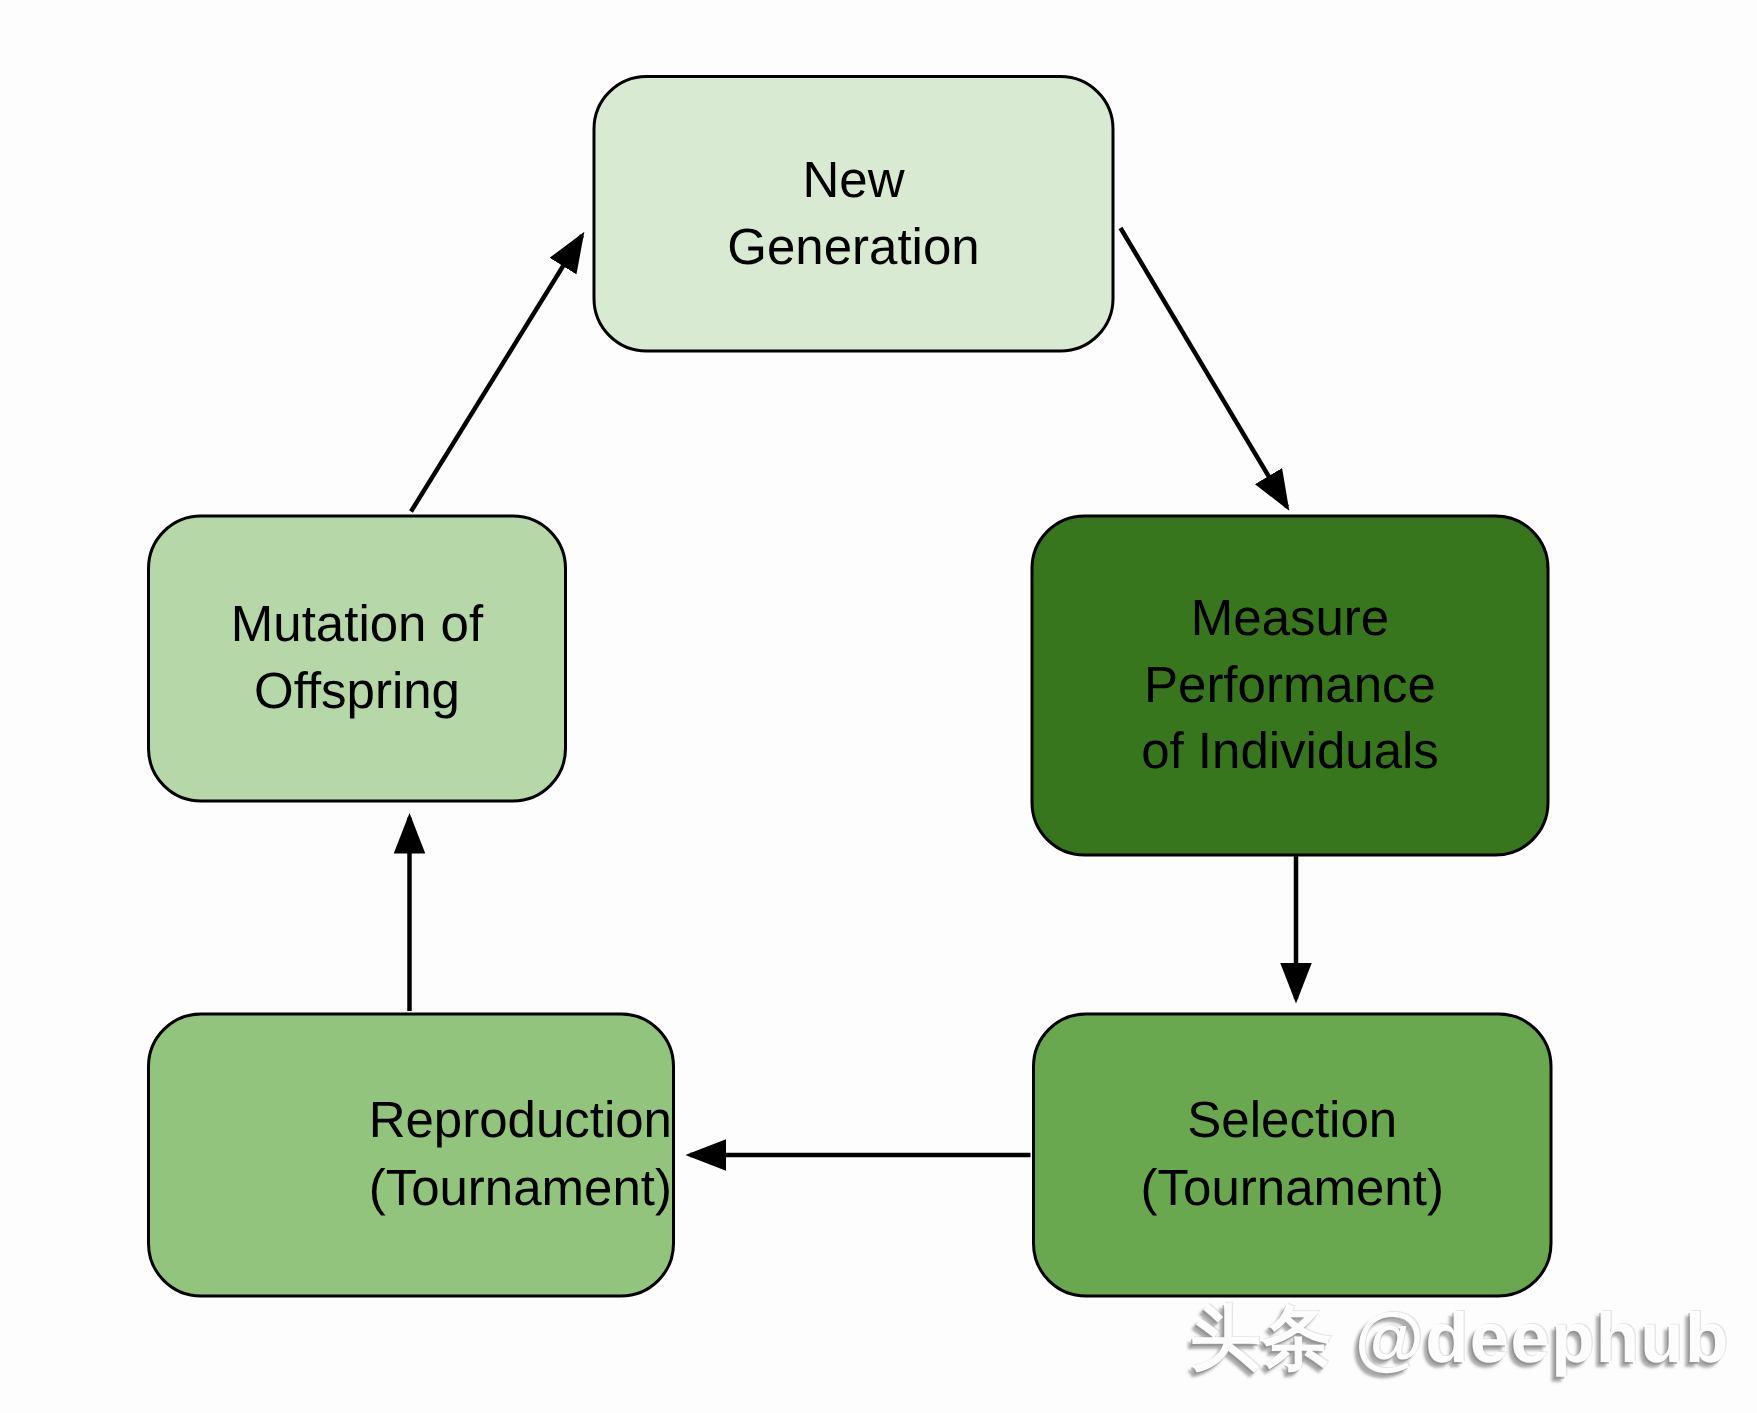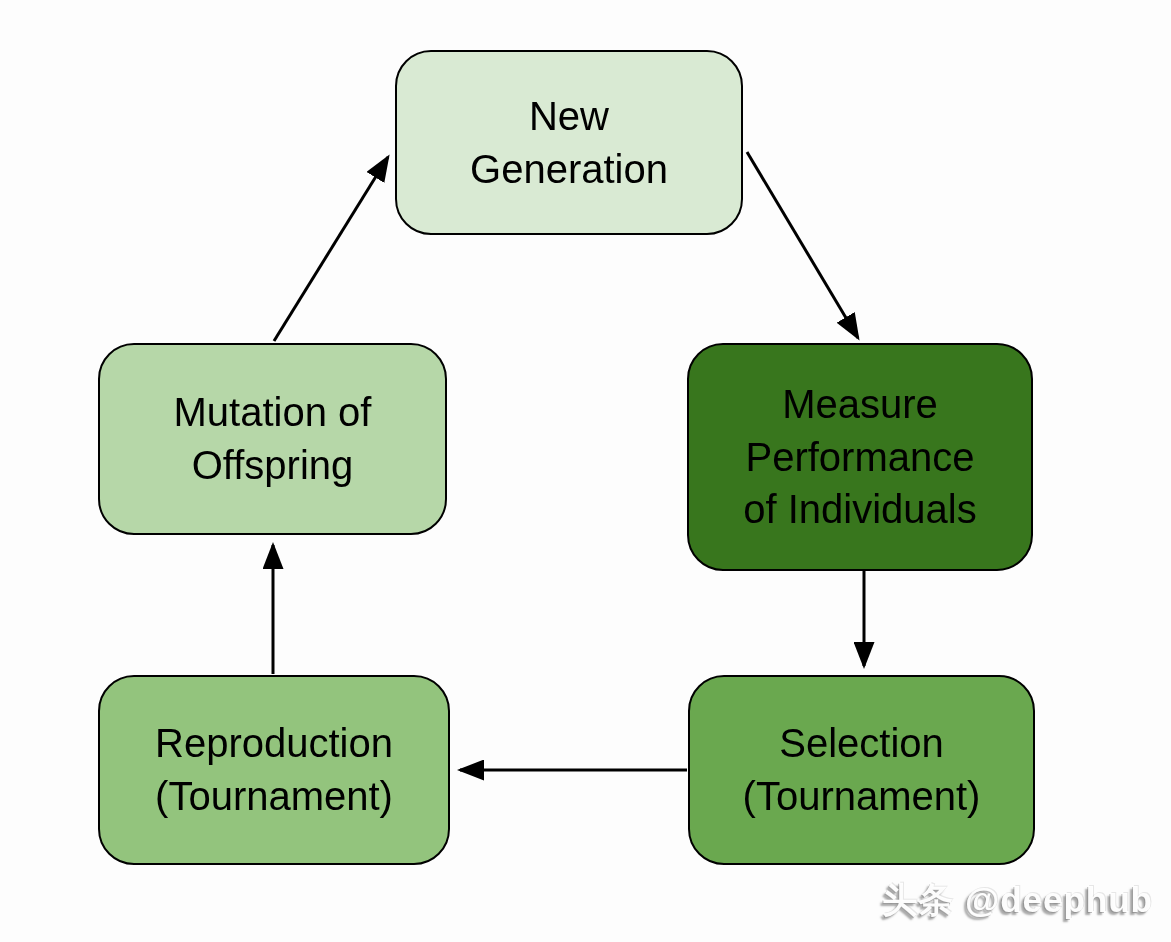--- a/index.html
+++ b/index.html
@@ -30,35 +30,35 @@
     position: absolute;
     box-sizing: border-box;
     border: 2.5px solid #000000;
     border-radius: 36px;
     display: flex;
     align-items: center;
     justify-content: center;
     text-align: center;
   }
   .node-label {
-    font-size: 40px;
+    font-size: 34px;
     line-height: 1.32;
     color: #000000;
     white-space: pre-line;
   }
   .pos-new-generation     { left: 395px; top: 50px;  width: 348px; height: 185px; }
-  .pos-mutation           { left: 98px;  top: 343px; width: 349px; height: 192px; }
+  .pos-mutation           { left: 98px;  top: 343px; width: 280px; height: 192px; }
   .pos-measure            { left: 687px; top: 343px; width: 346px; height: 228px; }
-  .pos-reproduction       { left: 98px;  top: 675px; width: 352px; height: 190px; }
+  .pos-reproduction       { left: 98px;  top: 675px; width: 352px; height: 190px; justify-content: flex-end; }
   .pos-selection          { left: 688px; top: 675px; width: 347px; height: 190px; }
   .watermark {
     position: absolute;
     right: 18px;
     bottom: 18px;
-    font-size: 35px;
+    font-size: 47px;
     font-weight: bold;
     letter-spacing: 1px;
     color: rgba(255, 255, 255, 0.97);
     text-shadow:
       -3px 3px 2px rgba(125, 125, 125, 0.65),
       -1px 1px 0 rgba(140, 140, 140, 0.55),
       1px -1px 0 rgba(190, 190, 190, 0.35);
     user-select: none;
   }
 </style>

